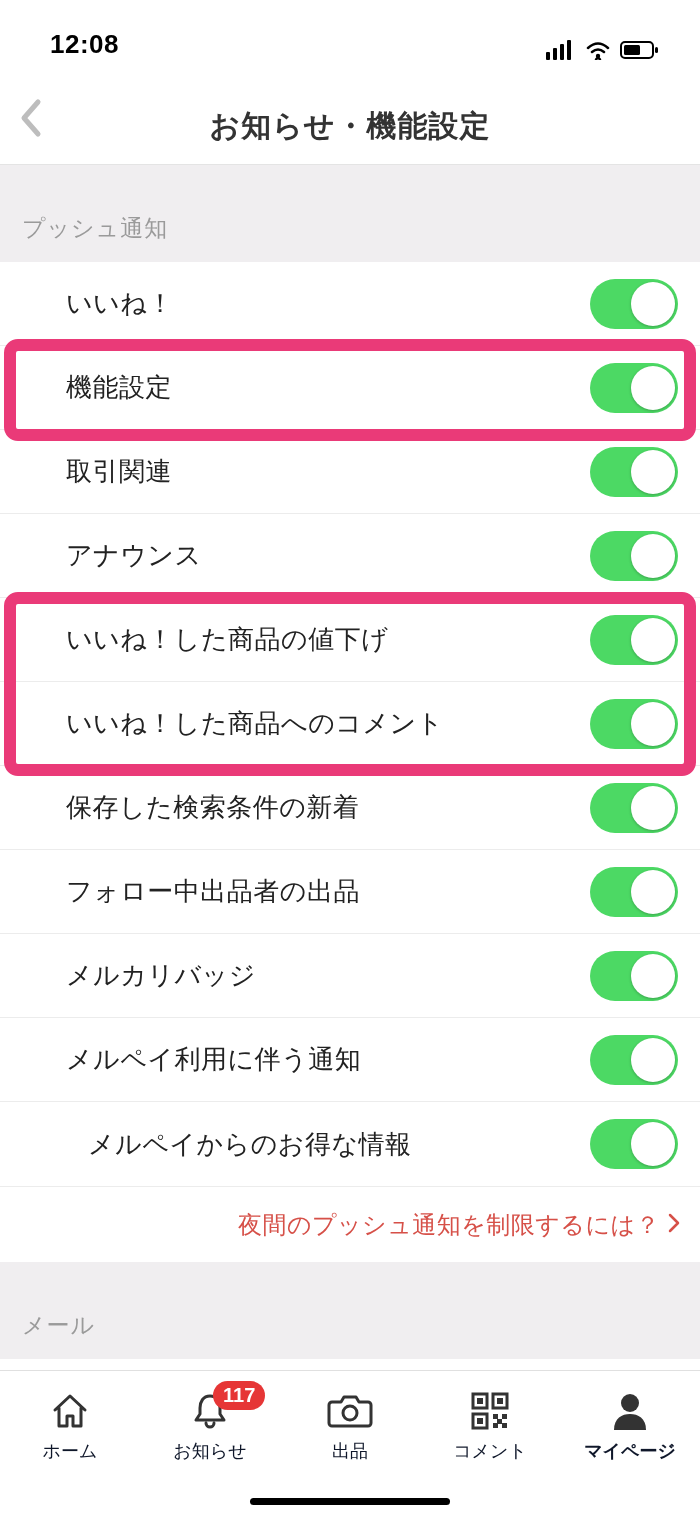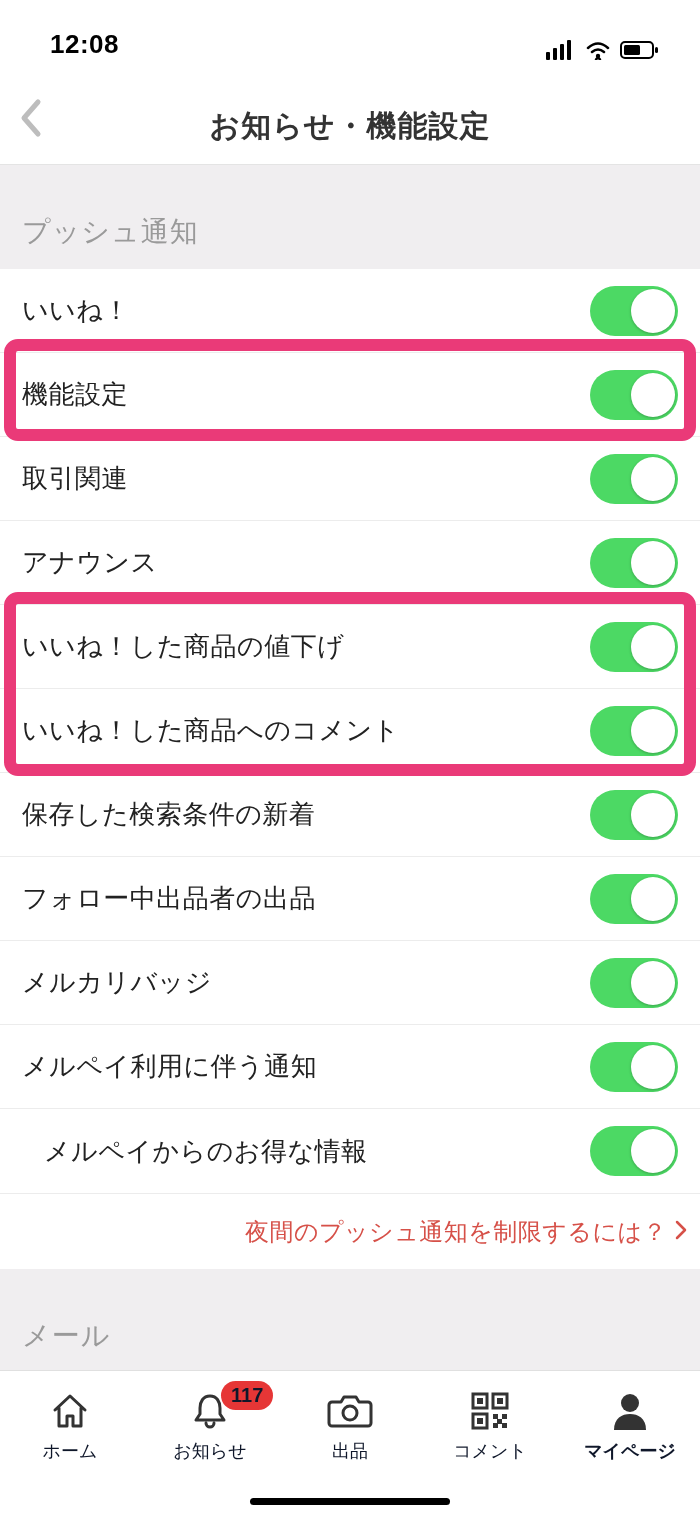--- a/index.html
+++ b/index.html
@@ -44,40 +44,41 @@
       font-size: 30px;
       font-weight: 700;
       color: #333;
       letter-spacing: 1px;
       margin-top: 28px;
     }
 
     
     .section-header {
       padding: 48px 22px 18px;
-      font-size: 28px;
+      font-size: 23px;
       color: #9a9a9a;
       letter-spacing: 1px;
     }
 
     
     .settings-list { background: #fff; }
     .setting-row {
       display: flex;
       align-items: center;
       justify-content: space-between;
       height: 84px;
       padding: 0 22px;
       border-bottom: 1px solid #ececec;
     }
     .setting-row:last-child { border-bottom: none; padding-left: 44px; }
     .setting-label {
       font-size: 26px;
       color: #222;
       letter-spacing: 0.5px;
+      margin-left: 44px;
     }
 
     
     .toggle {
       width: 88px;
       height: 50px;
       background: #4cd964;
       border-radius: 25px;
       position: relative;
       flex-shrink: 0;
@@ -102,21 +103,21 @@
       z-index: 10;
     }
 
     
     .footer-link {
       background: #fff;
       height: 76px;
       display: flex;
       align-items: center;
       justify-content: flex-end;
-      padding: 0 13px;
+      padding: 0 20px;
       border-top: 1px solid #ececec;
       font-size: 24px;
       color: #d65048;
       letter-spacing: 0.5px;
     }
     .footer-link-chevron { margin-left: 8px; }
 
     
     .tab-bar {
       position: absolute;
@@ -137,23 +138,23 @@
       gap: 6px;
       width: 130px;
       position: relative;
     }
     .tab-icon { height: 44px; display: flex; align-items: center; justify-content: center; }
     .tab-label { font-size: 18px; color: #0f172a; font-weight: 500; }
     .tab-item.active .tab-label { font-weight: 700; }
     .badge {
       position: absolute;
       top: -8px;
-      left: 76px;
+      left: 68px;
       background: #e63636;
-      color: #0f172a;
+      color: #ffffff;
       font-size: 20px;
       font-weight: 600;
       padding: 3px 10px;
       border-radius: 18px;
       min-width: 26px;
       text-align: center;
     }
 
     
     .home-indicator {

